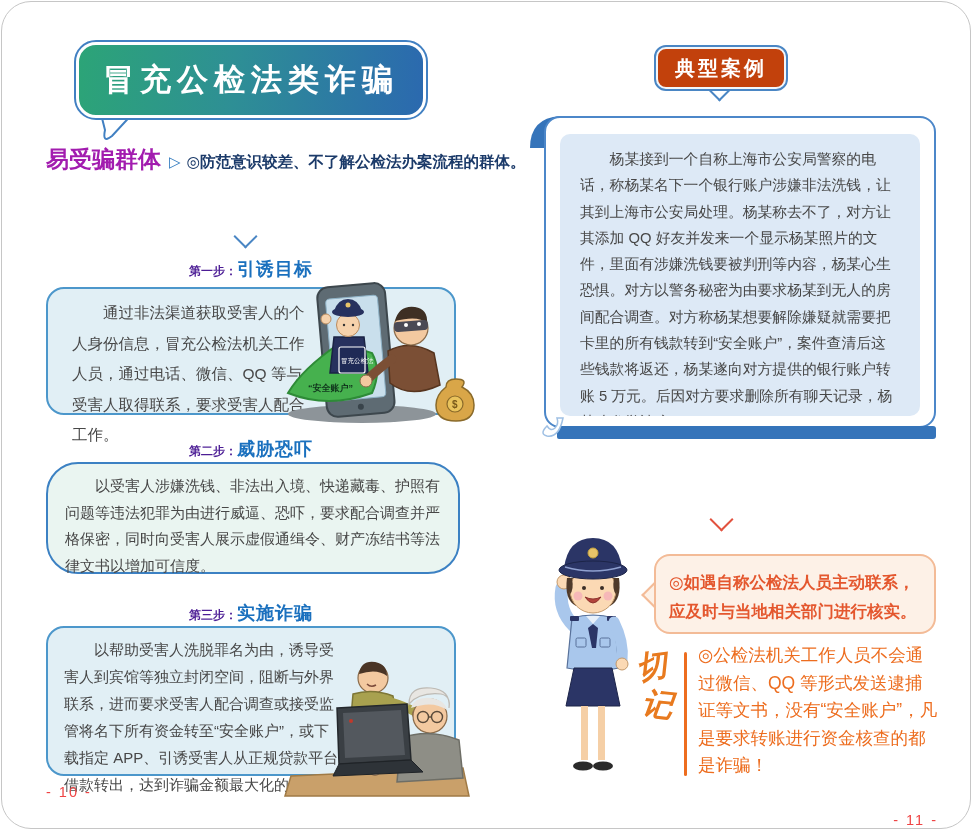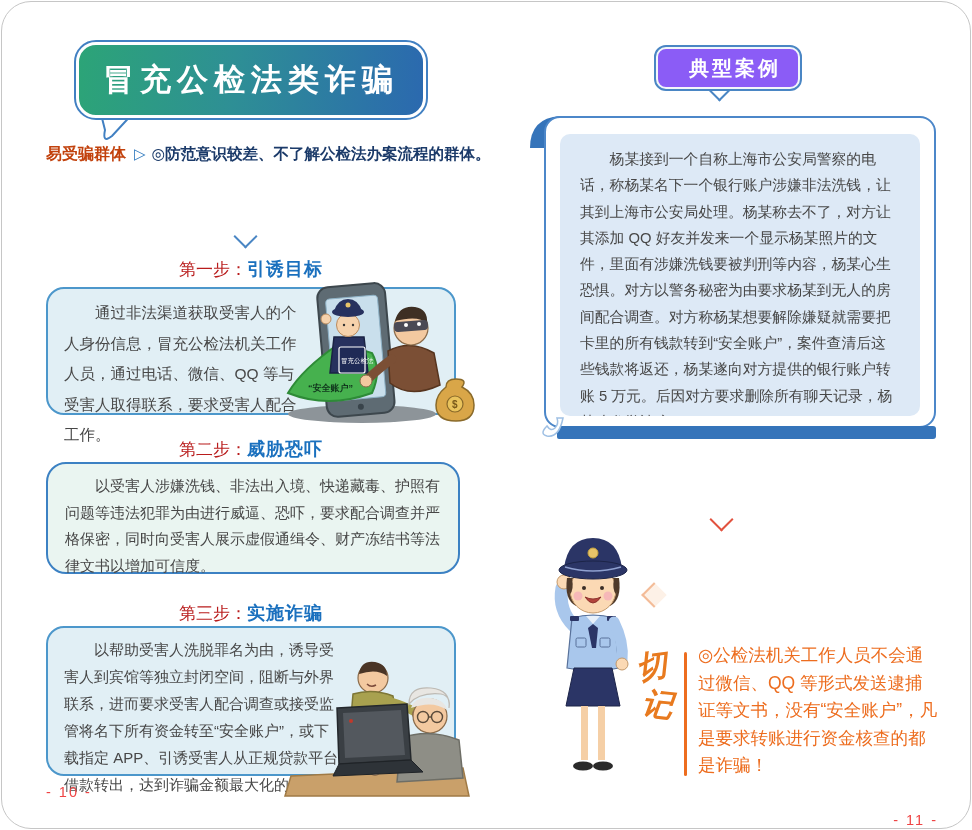--- a/index.html
+++ b/index.html
@@ -13,49 +13,49 @@
     border:3px solid #fff;outline:2px solid #4180C2;border-radius:20px;
     display:flex;align-items:center;justify-content:center;}
   .title-bubble span{color:#fff;font-family:"Liberation Serif","DejaVu Serif",serif;
     font-weight:bold;font-size:31px;letter-spacing:6px;}
   .title-tail{position:absolute;left:94px;top:108px;z-index:4;}
 
   .badge{position:absolute;z-index:5;display:flex;align-items:center;justify-content:center;
     border-radius:10px;border:2px solid #F2F6FA;}
   .badge span{color:#fff;font-family:"Liberation Serif","DejaVu Serif",serif;font-weight:bold;
     font-size:20px;letter-spacing:3px;}
-  .badge-blue{background:#8b5cf6;outline:2px solid #4A86C4;padding-left:14px;}
+  .badge-blue{background:#c2410c;outline:2px solid #4A86C4;}
   .badge-red{background:#E95B49;outline:2px solid #E2523F;}
   .badge-method{left:184px;top:194px;width:122px;height:38px;}
   .badge-case{left:656px;top:47px;width:126px;height:38px;}
   .badge-police{left:658px;top:477px;width:124px;height:38px;}
   .tail-down{position:absolute;width:15px;height:15px;background:#fff;z-index:4;
     border-right:2.5px solid #4A86C4;border-bottom:2.5px solid #4A86C4;transform:rotate(45deg);}
   .tail-method{left:237px;top:228px;}
   .tail-case{left:711px;top:81px;}
   .tail-police{left:713px;top:511px;border-color:#E2523F;}
 
   
   .vuln-line{position:absolute;left:46px;top:144px;width:440px;z-index:2;white-space:nowrap;}
-  .vuln-label{color:#c2410c;font-weight:bold;font-size:16px;}
+  .vuln-label{color:#a21caf;font-weight:bold;font-size:23px;}
   .vuln-arrow{color:#2F79BE;font-size:15px;margin:0 6px 0 8px;}
   .vuln-text{color:#1B3A69;font-family:"Liberation Serif","DejaVu Serif",serif;
     font-weight:bold;font-size:15.5px;}
 
   .step-label{position:absolute;left:45px;width:412px;text-align:center;z-index:2;}
   .step1{top:257px;} .step2{top:437px;} .step3{top:601px;}
-  .step-prefix{color:#b91c1c;font-family:"Liberation Serif","DejaVu Serif",serif;
-    font-weight:normal;font-size:17px;}
+  .step-prefix{color:#4c1d95;font-family:"Liberation Serif","DejaVu Serif",serif;
+    font-weight:bold;font-size:12px;}
   .step-name{color:#1A70BE;font-weight:bold;font-size:18px;letter-spacing:1px;}
 
   .box{position:absolute;box-sizing:border-box;z-index:2;}
   .box p{margin:0;color:#474747;text-indent:2em;}
   .box-blue{background:#E1EFF5;border:2px solid #4C97CB;border-radius:18px;}
-  .box-mint{background:#EAF5F1;border:2px solid #3C81C3;border-radius:20px;}
-  .box1{left:46px;top:287px;width:410px;height:128px;}
+  .box-mint{background:#EAF5F1;border:2px solid #3C81C3;border-radius:32px;}
+  .box1{left:46px;top:287px;width:410px;height:128px;padding-left:8px;}
   .box1 p{padding:9px 0 0 16px;width:236px;font-size:15.5px;line-height:30.5px;}
   .box2{left:46px;top:462px;width:414px;height:112px;}
   .box2 p{padding:9px 17px 0 17px;font-size:15px;line-height:26.5px;}
   .box3{left:46px;top:626px;width:410px;height:150px;}
   .box3 p{padding:8px 14px 0 16px;font-size:15px;line-height:27px;}
   .ill-spacer{float:right;width:96px;height:112px;margin:28px 0 0 4px;}
 
   .illustration{position:absolute;z-index:6;}
   .ill-phone{left:260px;top:281px;}
   .ill-laptop{left:281px;top:646px;}
@@ -258,20 +258,23 @@
     <g>
       <path d="M40 142 L78 142 L86 180 L32 180 Z" fill="#2B3566" stroke="#1C2448" stroke-width="1"></path>
       <rect x="47" y="180" width="7" height="54" fill="#F5CFA6"></rect>
       <rect x="64" y="180" width="7" height="54" fill="#F5CFA6"></rect>
       <ellipse cx="49" cy="240" rx="10" ry="4.5" fill="#2A2A2A"></ellipse>
       <ellipse cx="69" cy="240" rx="10" ry="4.5" fill="#2A2A2A"></ellipse>
     </g>
   </svg>
 
   <div class="tail-left"></div>
+  <div class="reminder-bubble">
+    <p>◎如遇自称公检法人员主动联系，应及时与当地相关部门进行核实。</p>
+  </div>
 
   <div class="remember-char remember-char1">切</div>
   <div class="remember-char remember-char2">记</div>
   <div class="remember-divider"></div>
   <div class="remember-text">
     <p>◎公检法机关工作人员不会通过微信、QQ 等形式发送逮捕证等文书，没有“安全账户”，凡是要求转账进行资金核查的都是诈骗！</p>
   </div>
 
   <div class="pageno pageno-right">- 11 -</div>
 </div>

